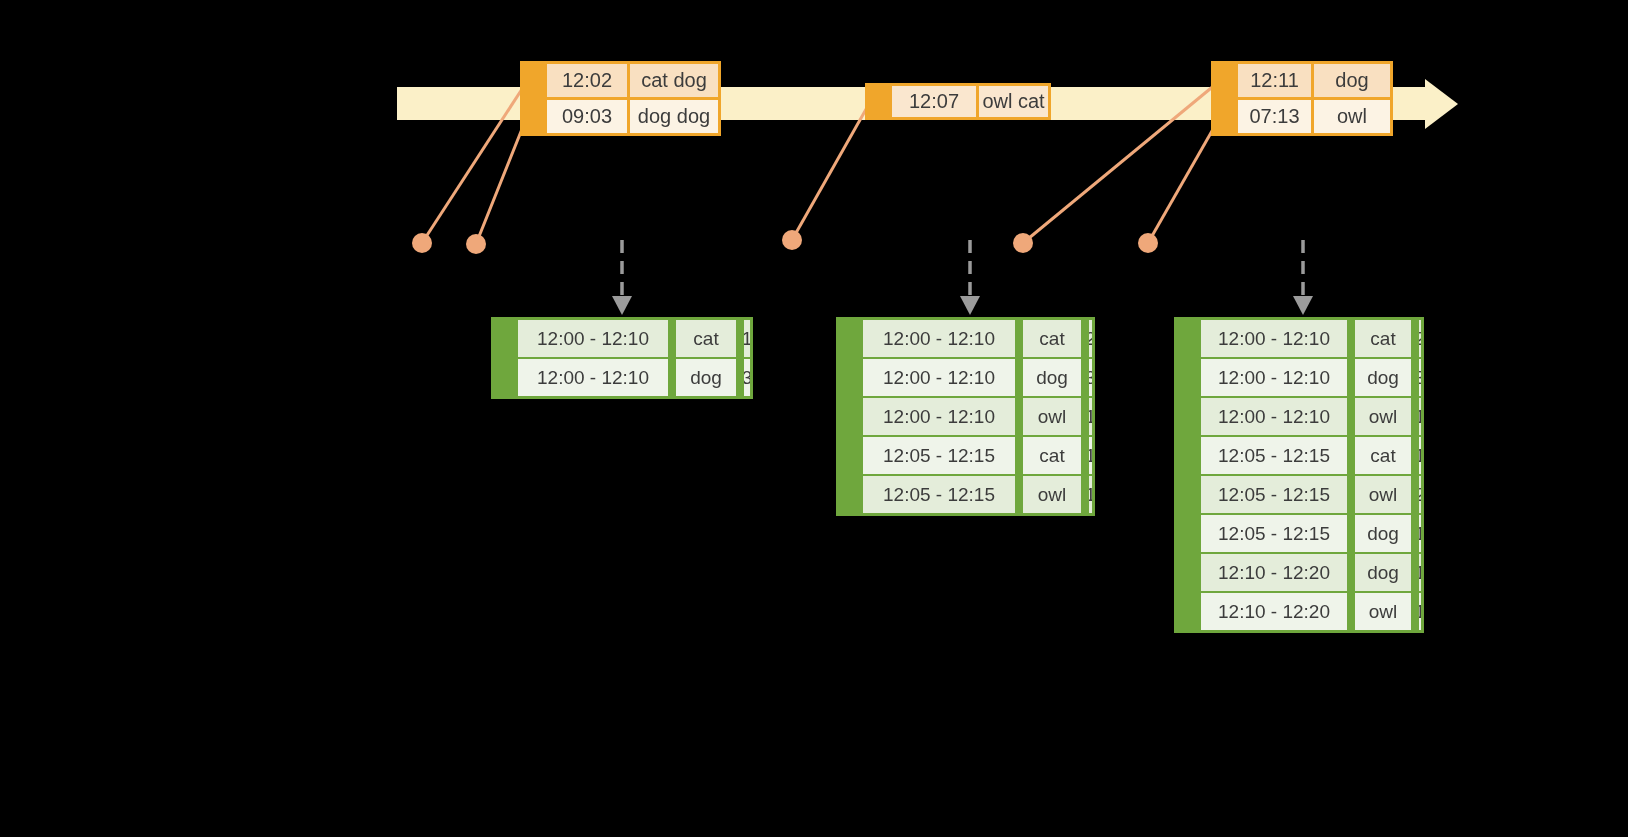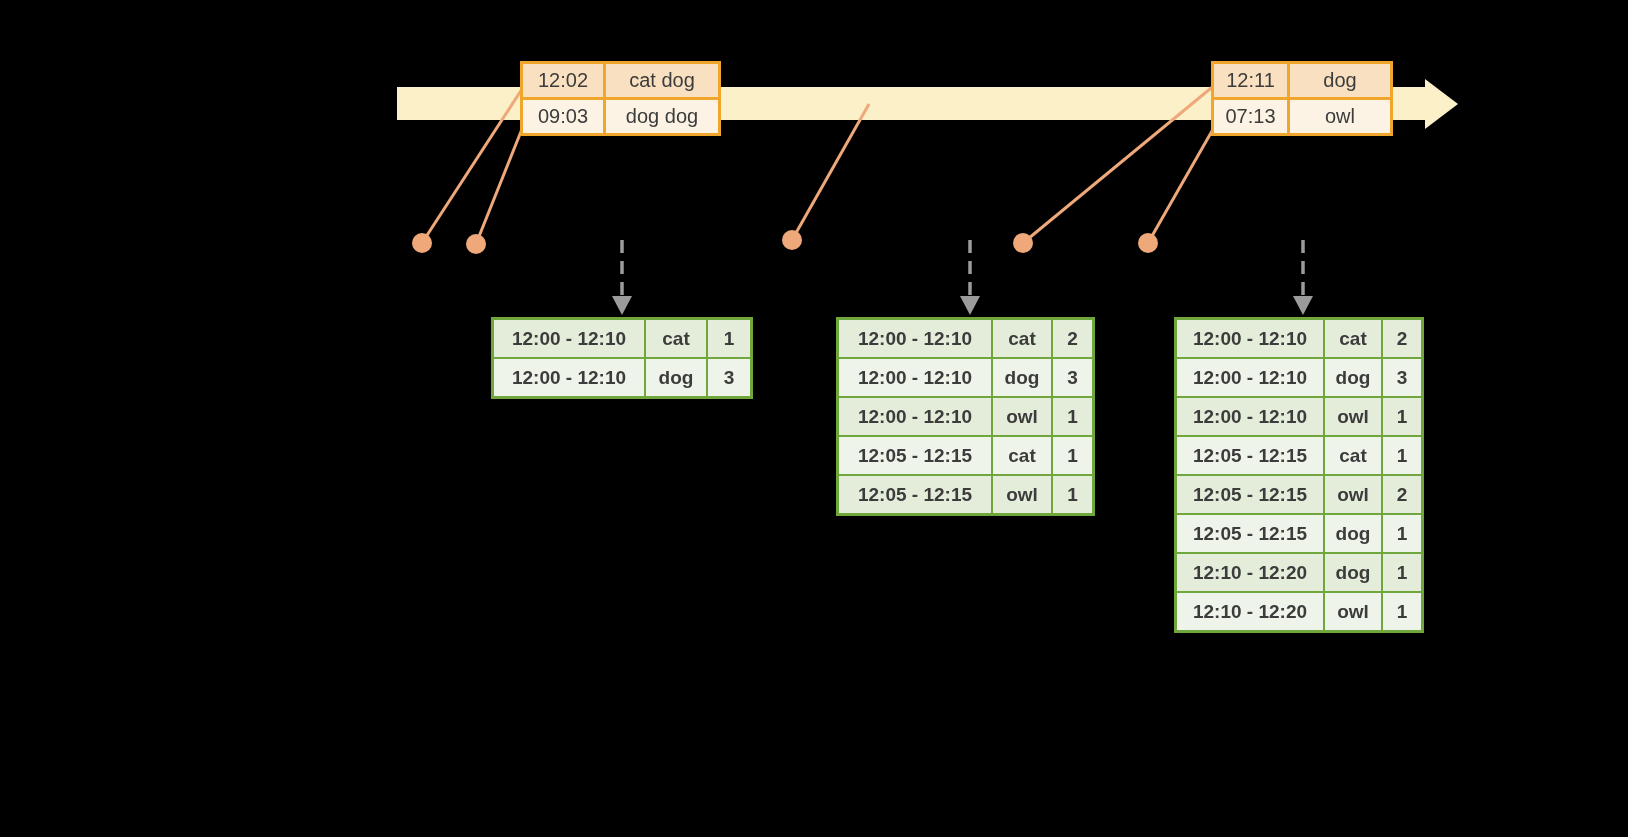--- a/index.html
+++ b/index.html
@@ -33,20 +33,21 @@
   
   .dtable {
     position: absolute;
     box-sizing: border-box;
     display: flex;
     flex-direction: column;
   }
   .dtable .trow {
     display: grid;
     flex: 0 0 auto;
+    margin-left: 24px;
   }
   .dtable .tcell {
     display: flex;
     align-items: center;
     justify-content: center;
     white-space: nowrap;
     overflow: hidden;
   }
 
   
@@ -68,21 +69,21 @@
   #ev3 { left: 1211px; top: 61px; width: 182px; }
   #ev3 .trow { grid-template-columns: 73px 1fr; }
 
   
   .result {
     border: 3px solid var(--green-border);
     background: var(--green-border);
     gap: 2px;
     font-size: 19px;
   }
-  .result .trow { gap: 2px; height: 37px; font-weight: bold; }
+  .result .trow { gap: 8px; height: 37px; }
   .result .trow:nth-child(odd)  .tcell { background: var(--green-row-dark); }
   .result .trow:nth-child(even) .tcell { background: var(--green-row-light); }
 
   #res1 { left: 491px;  top: 317px; width: 262px; }
   #res1 .trow { grid-template-columns: 150px 60px 1fr; }
   #res2 { left: 836px;  top: 317px; width: 259px; }
   #res2 .trow { grid-template-columns: 152px 58px 1fr; }
   #res3 { left: 1174px; top: 317px; width: 250px; }
   #res3 .trow { grid-template-columns: 146px 56px 1fr; }
 </style>
@@ -121,20 +122,26 @@
   <div id="ev1" class="dtable event">
       <div class="trow">
         <div class="tcell">12:02</div>
         <div class="tcell">cat dog</div>
       </div>
       <div class="trow">
         <div class="tcell">09:03</div>
         <div class="tcell">dog dog</div>
       </div>
     </div>
+  <div id="ev2" class="dtable event single">
+      <div class="trow">
+        <div class="tcell">12:07</div>
+        <div class="tcell">owl cat</div>
+      </div>
+    </div>
   <div id="ev3" class="dtable event">
       <div class="trow">
         <div class="tcell">12:11</div>
         <div class="tcell">dog</div>
       </div>
       <div class="trow">
         <div class="tcell">07:13</div>
         <div class="tcell">owl</div>
       </div>
     </div>

